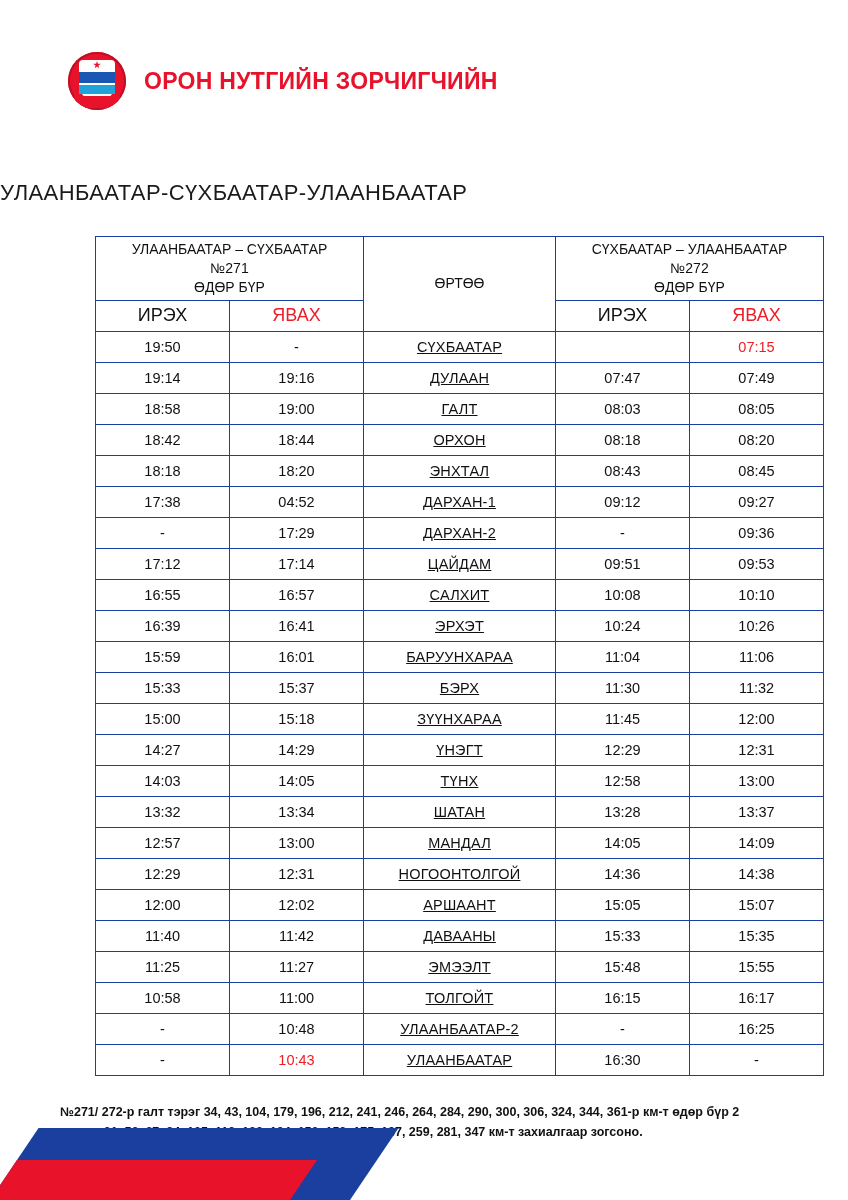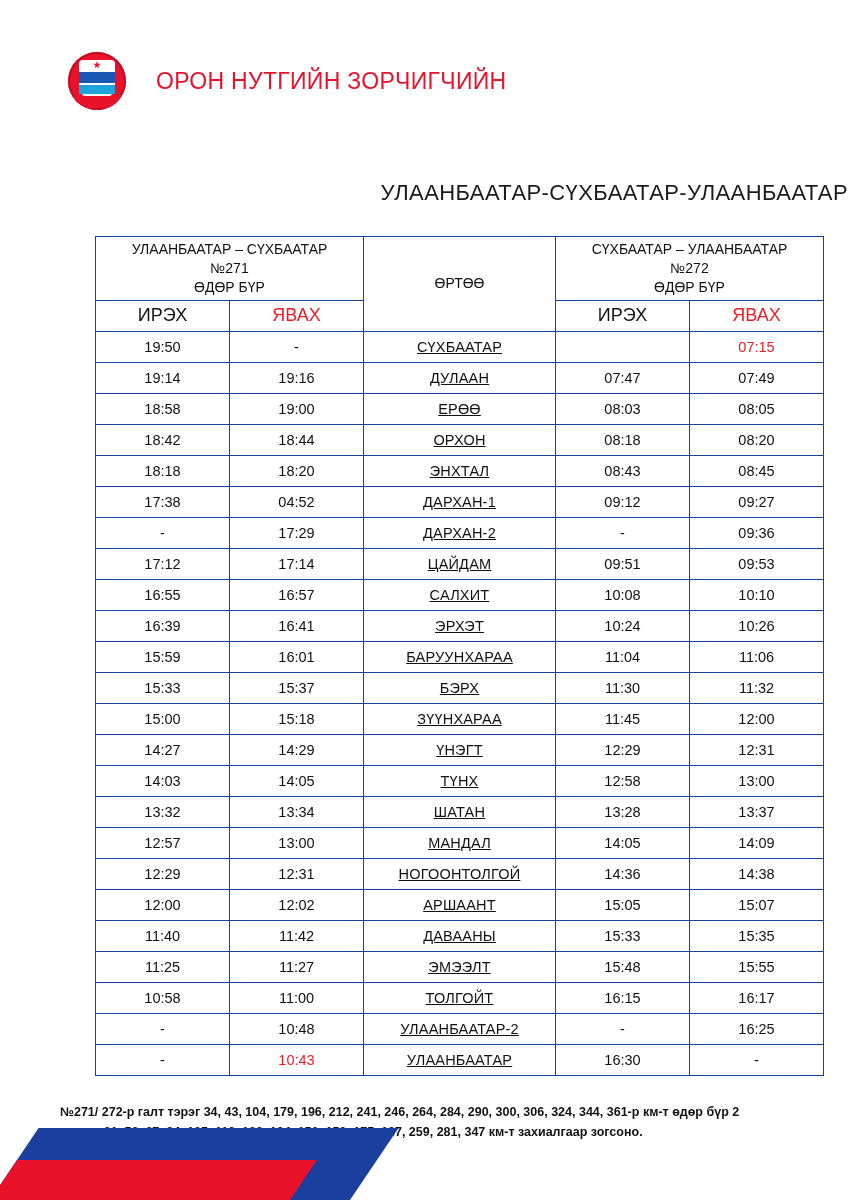--- a/index.html
+++ b/index.html
@@ -70,30 +70,29 @@
     position: absolute;
     left: 6px;
     bottom: 2px;
     width: 46px;
     height: 12px;
     background: #e8122b;
     border-radius: 0 0 20px 20px;
   }
   .header-titles {
     color: #e8122b;
-    font-weight: normal;
+    font-weight: bold;
     font-size: 23px;
     line-height: 1.32;
     letter-spacing: 0.3px;
-    margin-left: 12px;
   }
 
   
   .route-title {
-    text-align: right;
+    text-align: left;
     font-size: 22px;
     color: #1a1a1a;
     letter-spacing: 0.4px;
     margin-top: 70px;
   }
 
   
   .table-wrap {
     margin: 30px 60px 0 60px;
   }
@@ -228,21 +227,21 @@
         <tr>
           <td>19:14</td>
           <td>19:16</td>
           <td class="station">ДУЛААН</td>
           <td>07:47</td>
           <td>07:49</td>
         </tr>
         <tr>
           <td>18:58</td>
           <td>19:00</td>
-          <td class="station">ЕРӨӨ</td>
+          <td class="station">ГАЛТ</td>
           <td>08:03</td>
           <td>08:05</td>
         </tr>
         <tr>
           <td>18:42</td>
           <td>18:44</td>
           <td class="station">ОРХОН</td>
           <td>08:18</td>
           <td>08:20</td>
         </tr>

